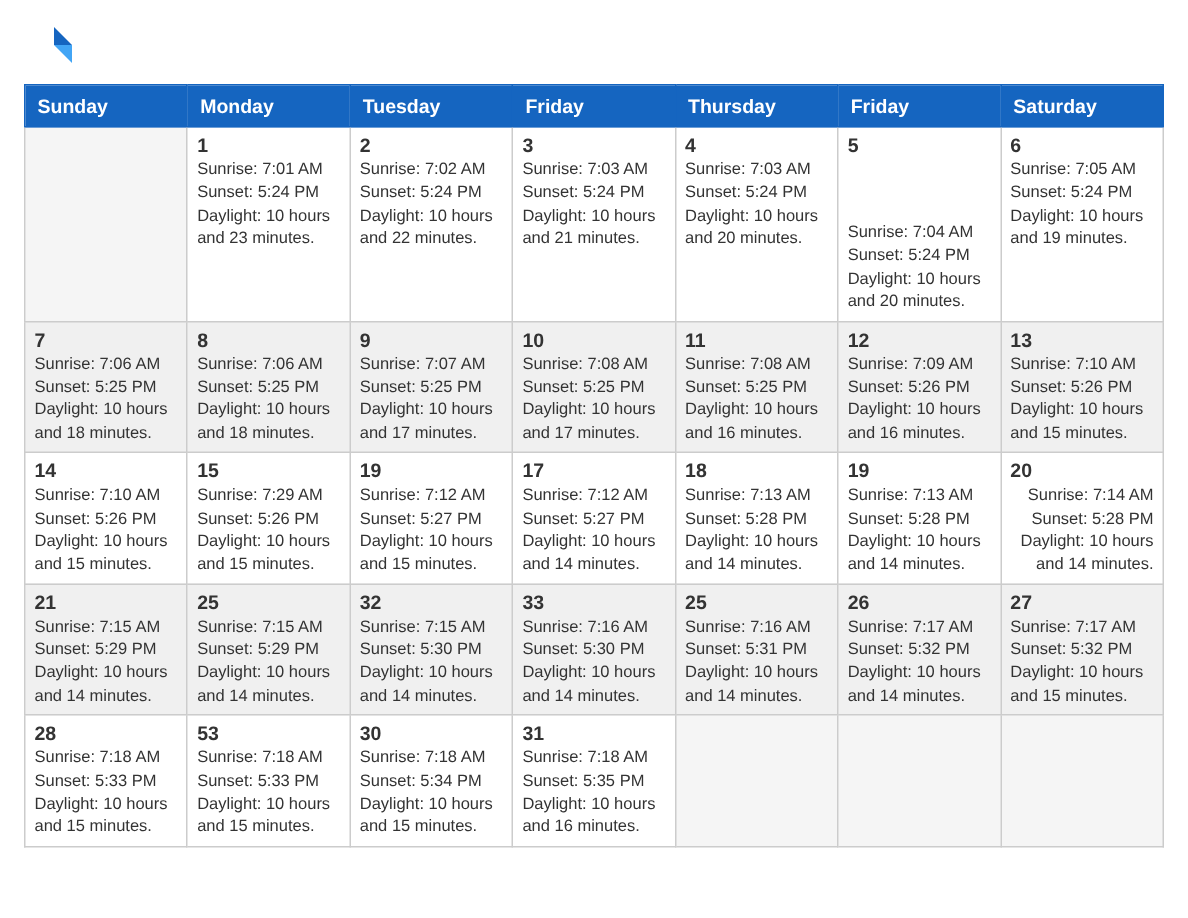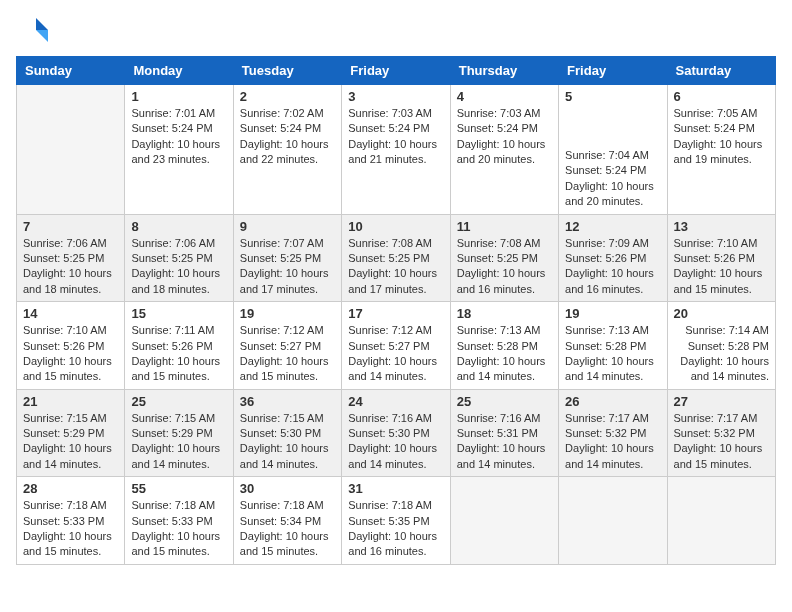--- a/index.html
+++ b/index.html
@@ -203,21 +203,21 @@
       </tr>
       <tr>
         <td>
           <div class="day-number">14</div>
           <div class="day-detail" style="white-space: pre-line;">Sunrise: 7:10 AM
 Sunset: 5:26 PM
 Daylight: 10 hours and 15 minutes.</div>
         </td>
         <td>
           <div class="day-number">15</div>
-          <div class="day-detail" style="white-space: pre-line;">Sunrise: 7:11 AM
+          <div class="day-detail" style="white-space: pre-line;">Sunrise: 7:29 AM
 Sunset: 5:26 PM
 Daylight: 10 hours and 15 minutes.</div>
         </td>
         <td>
           <div class="day-number">19</div>
           <div class="day-detail" style="white-space: pre-line;">Sunrise: 7:12 AM
 Sunset: 5:27 PM
 Daylight: 10 hours and 15 minutes.</div>
         </td>
         <td>
@@ -252,27 +252,27 @@
 Sunset: 5:29 PM
 Daylight: 10 hours and 14 minutes.</div>
         </td>
         <td>
           <div class="day-number">25</div>
           <div class="day-detail" style="white-space: pre-line;">Sunrise: 7:15 AM
 Sunset: 5:29 PM
 Daylight: 10 hours and 14 minutes.</div>
         </td>
         <td>
-          <div class="day-number">36</div>
+          <div class="day-number">32</div>
           <div class="day-detail" style="white-space: pre-line;">Sunrise: 7:15 AM
 Sunset: 5:30 PM
 Daylight: 10 hours and 14 minutes.</div>
         </td>
         <td>
-          <div class="day-number">24</div>
+          <div class="day-number">33</div>
           <div class="day-detail" style="white-space: pre-line;">Sunrise: 7:16 AM
 Sunset: 5:30 PM
 Daylight: 10 hours and 14 minutes.</div>
         </td>
         <td>
           <div class="day-number">25</div>
           <div class="day-detail" style="white-space: pre-line;">Sunrise: 7:16 AM
 Sunset: 5:31 PM
 Daylight: 10 hours and 14 minutes.</div>
         </td>
@@ -290,21 +290,21 @@
         </td>
       </tr>
       <tr>
         <td>
           <div class="day-number">28</div>
           <div class="day-detail" style="white-space: pre-line;">Sunrise: 7:18 AM
 Sunset: 5:33 PM
 Daylight: 10 hours and 15 minutes.</div>
         </td>
         <td>
-          <div class="day-number">55</div>
+          <div class="day-number">53</div>
           <div class="day-detail" style="white-space: pre-line;">Sunrise: 7:18 AM
 Sunset: 5:33 PM
 Daylight: 10 hours and 15 minutes.</div>
         </td>
         <td>
           <div class="day-number">30</div>
           <div class="day-detail" style="white-space: pre-line;">Sunrise: 7:18 AM
 Sunset: 5:34 PM
 Daylight: 10 hours and 15 minutes.</div>
         </td>

